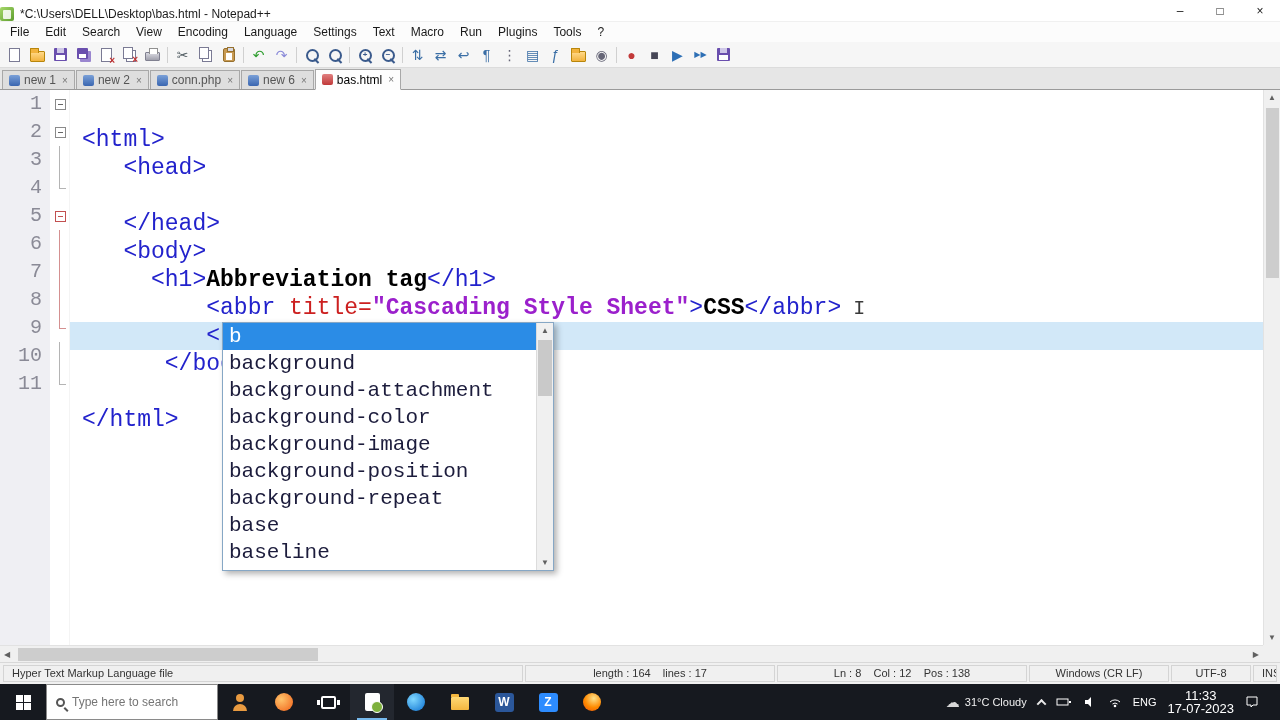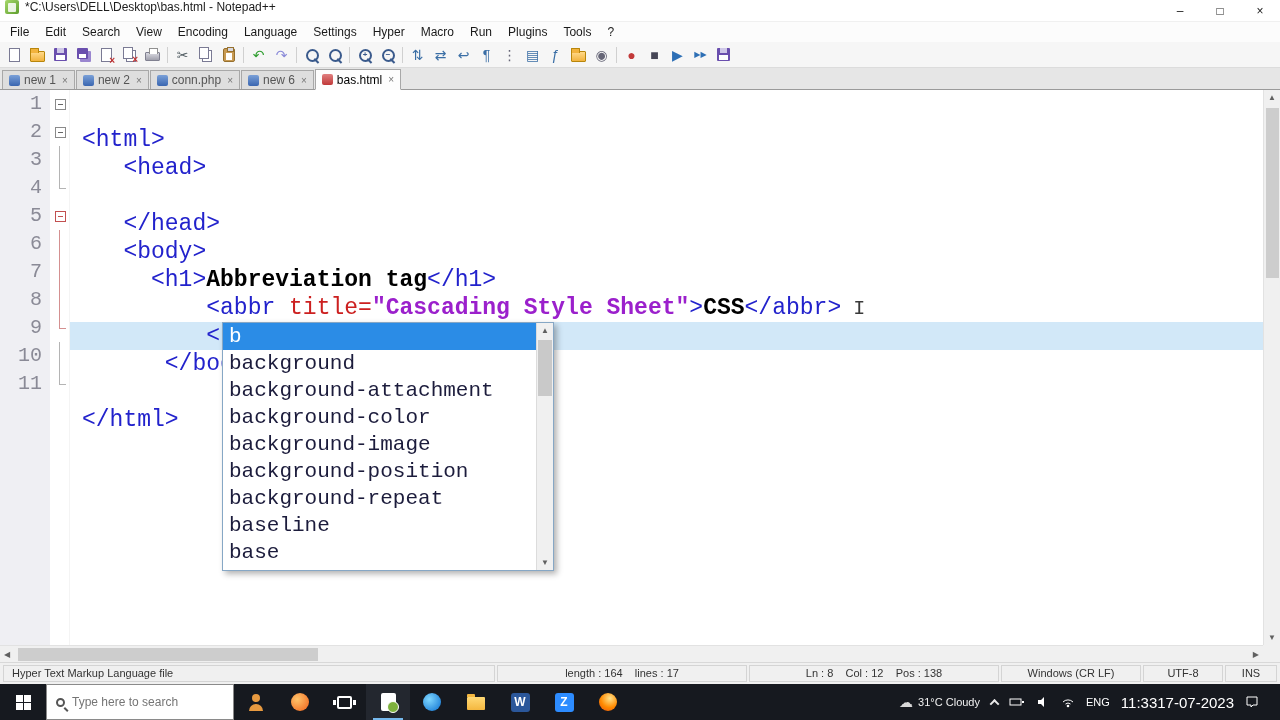--- a/index.html
+++ b/index.html
@@ -1,21 +1,21 @@
 <!DOCTYPE html>
 <html><head>
 <meta charset="utf-8">
 <style>
   *{margin:0;padding:0;box-sizing:border-box;}
   html,body{width:1280px;height:720px;overflow:hidden;}
   body{font-family:"Liberation Sans",sans-serif;background:#fff;}
   .screen{position:relative;width:1280px;height:720px;background:#fff;overflow:hidden;}
 
   
-  .titlebar{position:absolute;top:0;left:0;right:0;height:22px;background:#fff;display:flex;align-items:flex-start;padding-left:5px;border-bottom:1px solid #f0f0f0;}
+  .titlebar{position:absolute;top:0;left:0;right:0;height:22px;background:#fff;display:flex;align-items:flex-end;border-bottom:1px solid #f0f0f0;}
   .app-icon{width:14px;height:14px;border-radius:2px;background:linear-gradient(135deg,#a6d86a,#5e9e2e);position:relative;flex:none;}
   .app-icon::after{content:"";position:absolute;inset:3px 3px 2px 3px;background:#fff;border-radius:1px;opacity:.85;}
   .title-text{font-size:12px;color:#1c1c1c;margin-left:6px;white-space:nowrap;}
   .win-controls{margin-left:auto;display:flex;height:100%;}
   .win-btn{width:40px;display:flex;align-items:center;justify-content:center;font-size:12px;color:#222;cursor:default;}
 
   
   .menubar{position:absolute;top:22px;left:0;right:0;height:20px;background:#fcfcfc;display:flex;align-items:center;font-size:12px;color:#1a1a1a;padding-left:2px;}
   .menu-item{padding:2px 8px;}
 
@@ -106,28 +106,28 @@
   .ac-thumb{position:absolute;top:17px;left:1px;width:14px;height:56px;background:#c9c9c9;}
 
   
   .statusbar{position:absolute;top:662px;left:0;right:0;height:22px;background:#f0f0f0;border-top:1px solid #d8d8d8;display:flex;align-items:center;font-size:11px;color:#333;padding:0 2px;}
   .sb-seg{border:1px solid #d4d4d4;background:#f0f0f0;height:17px;line-height:15px;padding:0 8px;margin:0 1px;white-space:pre;overflow:hidden;text-align:center;}
   .sb-doctype{flex:1;text-align:left;}
   .sb-length{width:250px;}
   .sb-caret{width:250px;}
   .sb-eol{width:140px;}
   .sb-enc{width:80px;}
-  .sb-ins{width:52px;}
+  .sb-ins{width:24px;}
 
   
   .taskbar{position:absolute;top:684px;left:0;right:0;height:36px;background:#16191f;display:flex;align-items:stretch;color:#fff;}
   .start-btn{width:46px;display:flex;align-items:center;justify-content:center;flex:none;}
   .win-logo{width:15px;height:15px;display:grid;grid-template-columns:1fr 1fr;grid-template-rows:1fr 1fr;gap:1px;}
   .win-logo i{background:#fff;display:block;}
-  .search-box{width:188px;background:#fff;display:flex;align-items:center;padding:0 9px;gap:7px;flex:none;border:1px solid #8a8a8a;}
+  .search-box{width:172px;background:#fff;display:flex;align-items:center;padding:0 9px;gap:7px;flex:none;border:1px solid #8a8a8a;}
   .s-mag{width:9px;height:9px;border:2px solid #555;border-radius:50%;position:relative;flex:none;}
   .s-mag::after{content:"";position:absolute;left:7px;top:7px;width:5px;height:2px;background:#555;transform:rotate(45deg);transform-origin:0 0;}
   .search-input{border:none;outline:none;font-size:12px;color:#333;width:155px;background:transparent;font-family:"Liberation Sans",sans-serif;}
   .tk-icons{display:flex;}
   .tk-btn{width:44px;display:flex;align-items:center;justify-content:center;position:relative;}
   .tk-btn.active{background:#23272f;}
   .tk-btn.active::after{content:"";position:absolute;bottom:0;left:7px;right:7px;height:2px;background:#76b9ed;}
   .tki{display:flex;align-items:center;justify-content:center;}
   .tki.people{position:relative;width:18px;height:17px;}
   .tki.people::before{content:"";position:absolute;top:0;left:5px;width:8px;height:8px;border-radius:50%;background:#e89a40;}
@@ -142,21 +142,21 @@
   .tki.explorer{width:18px;height:13px;background:linear-gradient(#ffd975,#f4b73f);border-radius:1px;position:relative;margin-top:3px;}
   .tki.explorer::before{content:"";position:absolute;top:-3px;left:0;width:8px;height:3px;background:#f4b73f;border-radius:1px 1px 0 0;}
   .tki.letter{width:19px;height:19px;border-radius:3px;display:flex;align-items:center;justify-content:center;color:#fff;font-size:12px;font-weight:bold;}
   .tki.circle-fox{width:18px;height:18px;border-radius:50%;background:radial-gradient(circle at 60% 30%,#ffe28a,#ff8a00 55%,#e84e0f);}
   .tray{margin-left:auto;display:flex;align-items:center;gap:11px;padding-right:5px;font-size:11px;}
   .chev{width:7px;height:7px;border-left:2px solid #e8e8e8;border-top:2px solid #e8e8e8;transform:rotate(45deg) translate(1px,1px);}
   .weather{display:flex;align-items:center;gap:5px;color:#f0f0f0;}
   .wicon{font-size:14px;color:#d8d8d8;}
   .tray-ico{display:flex;align-items:center;}
   .lang{color:#fff;font-size:11px;}
-  .clock{display:flex;flex-direction:row;align-items:center;line-height:13px;color:#fff;font-size:15px;}
+  .clock{display:flex;flex-direction:column;align-items:center;line-height:13px;color:#fff;font-size:13px;}
   .show-desktop{width:5px;border-left:1px solid #3a3f46;}
 </style>
 </head>
 <body>
 
 <div class="screen">
 
   <div class="titlebar">
     <div class="app-icon"></div>
     <span class="title-text">*C:\Users\DELL\Desktop\bas.html - Notepad++</span>
@@ -168,21 +168,21 @@
   </div>
 
   <div class="menubar">
       <div class="menu-item">File</div>
       <div class="menu-item">Edit</div>
       <div class="menu-item">Search</div>
       <div class="menu-item">View</div>
       <div class="menu-item">Encoding</div>
       <div class="menu-item">Language</div>
       <div class="menu-item">Settings</div>
-      <div class="menu-item">Hyper</div>
+      <div class="menu-item">Text</div>
       <div class="menu-item">Macro</div>
       <div class="menu-item">Run</div>
       <div class="menu-item">Plugins</div>
       <div class="menu-item">Tools</div>
       <div class="menu-item">?</div>
     </div>
 
   <div class="toolbar">
       <div class="tb-btn">
         <span class="tbi sheet"></span>
@@ -367,22 +367,22 @@
 
   <div class="autocomplete">
     <div class="ac-list">
         <div class="ac-item selected">b</div>
         <div class="ac-item">background</div>
         <div class="ac-item">background-attachment</div>
         <div class="ac-item">background-color</div>
         <div class="ac-item">background-image</div>
         <div class="ac-item">background-position</div>
         <div class="ac-item">background-repeat</div>
+        <div class="ac-item">base</div>
         <div class="ac-item">baseline</div>
-        <div class="ac-item">base</div>
       </div>
     <div class="ac-scroll">
       <div class="ac-thumb"></div>
     </div>
   </div>
 
   <div class="statusbar">
     <div class="sb-seg sb-doctype">Hyper Text Markup Language file</div>
     <div class="sb-seg sb-length">length : 164    lines : 17</div>
     <div class="sb-seg sb-caret">Ln : 8    Col : 12    Pos : 138</div>

